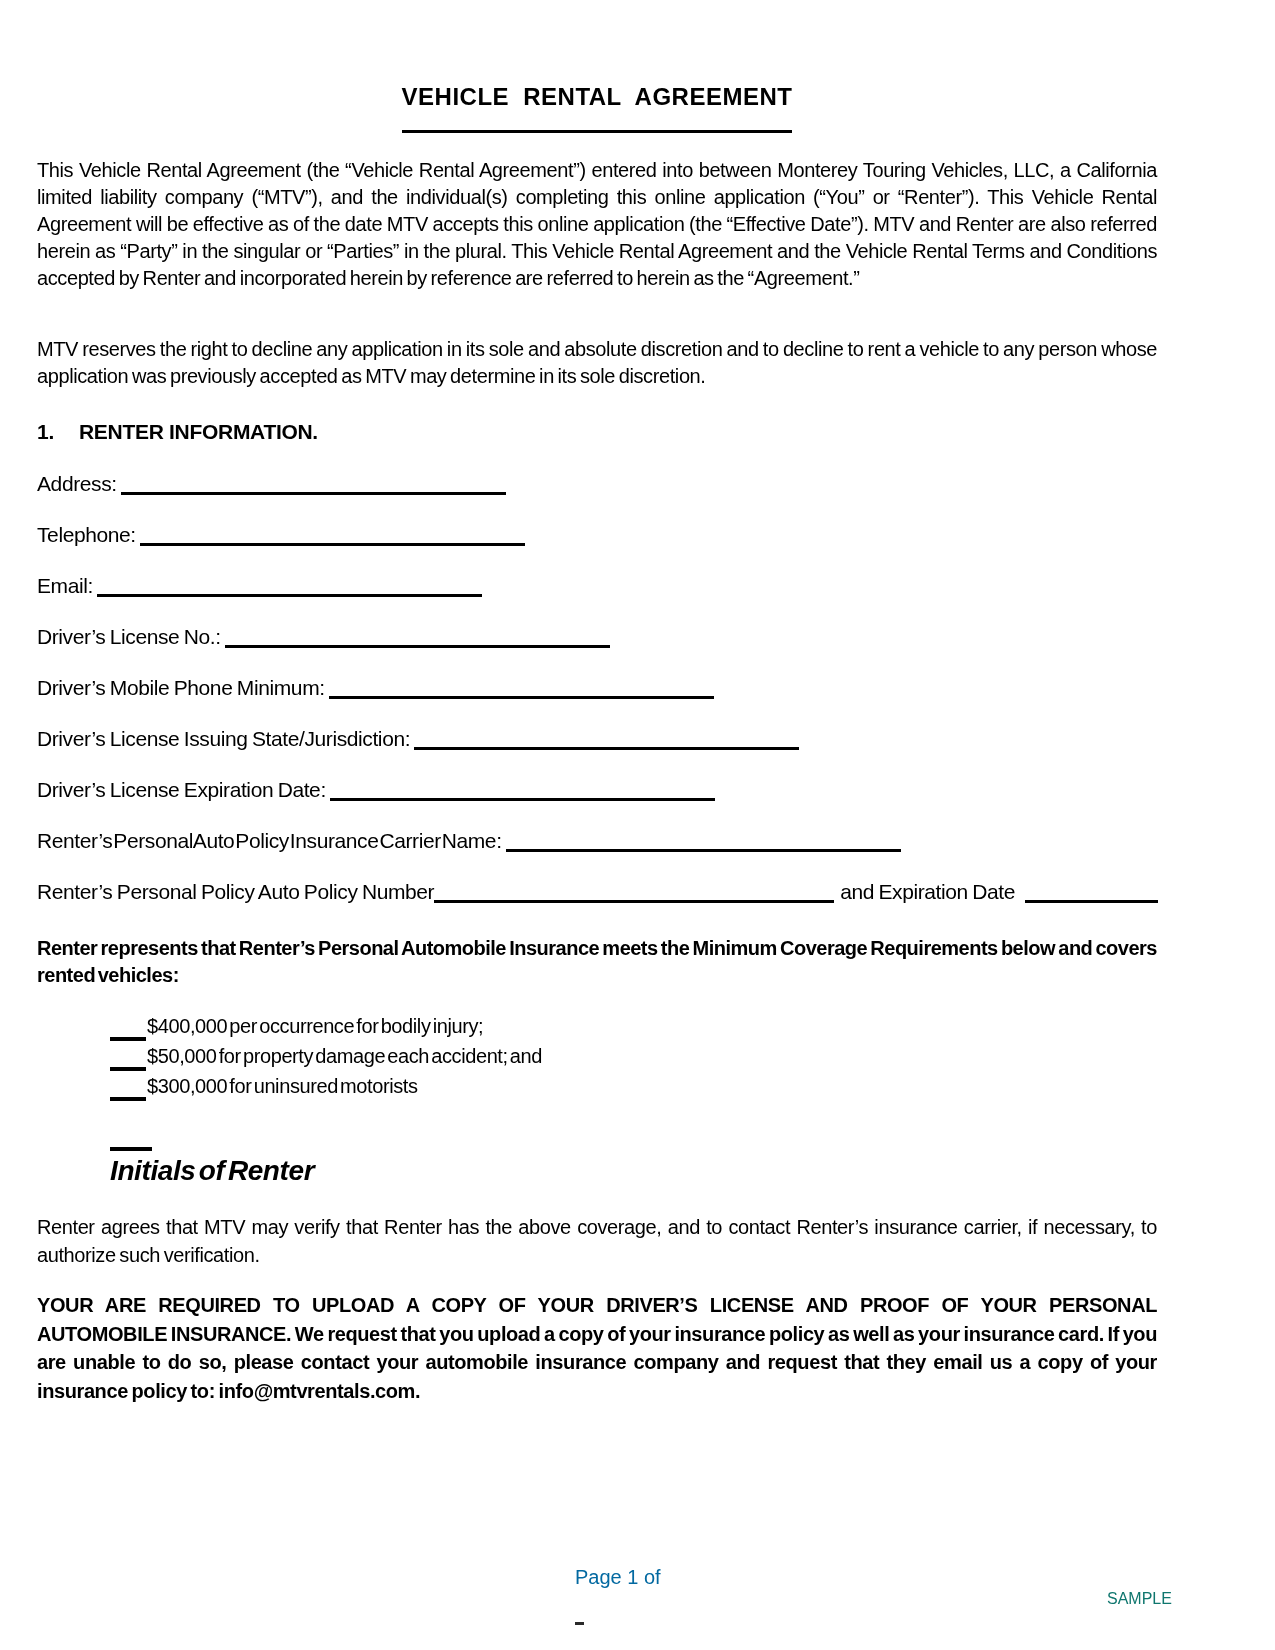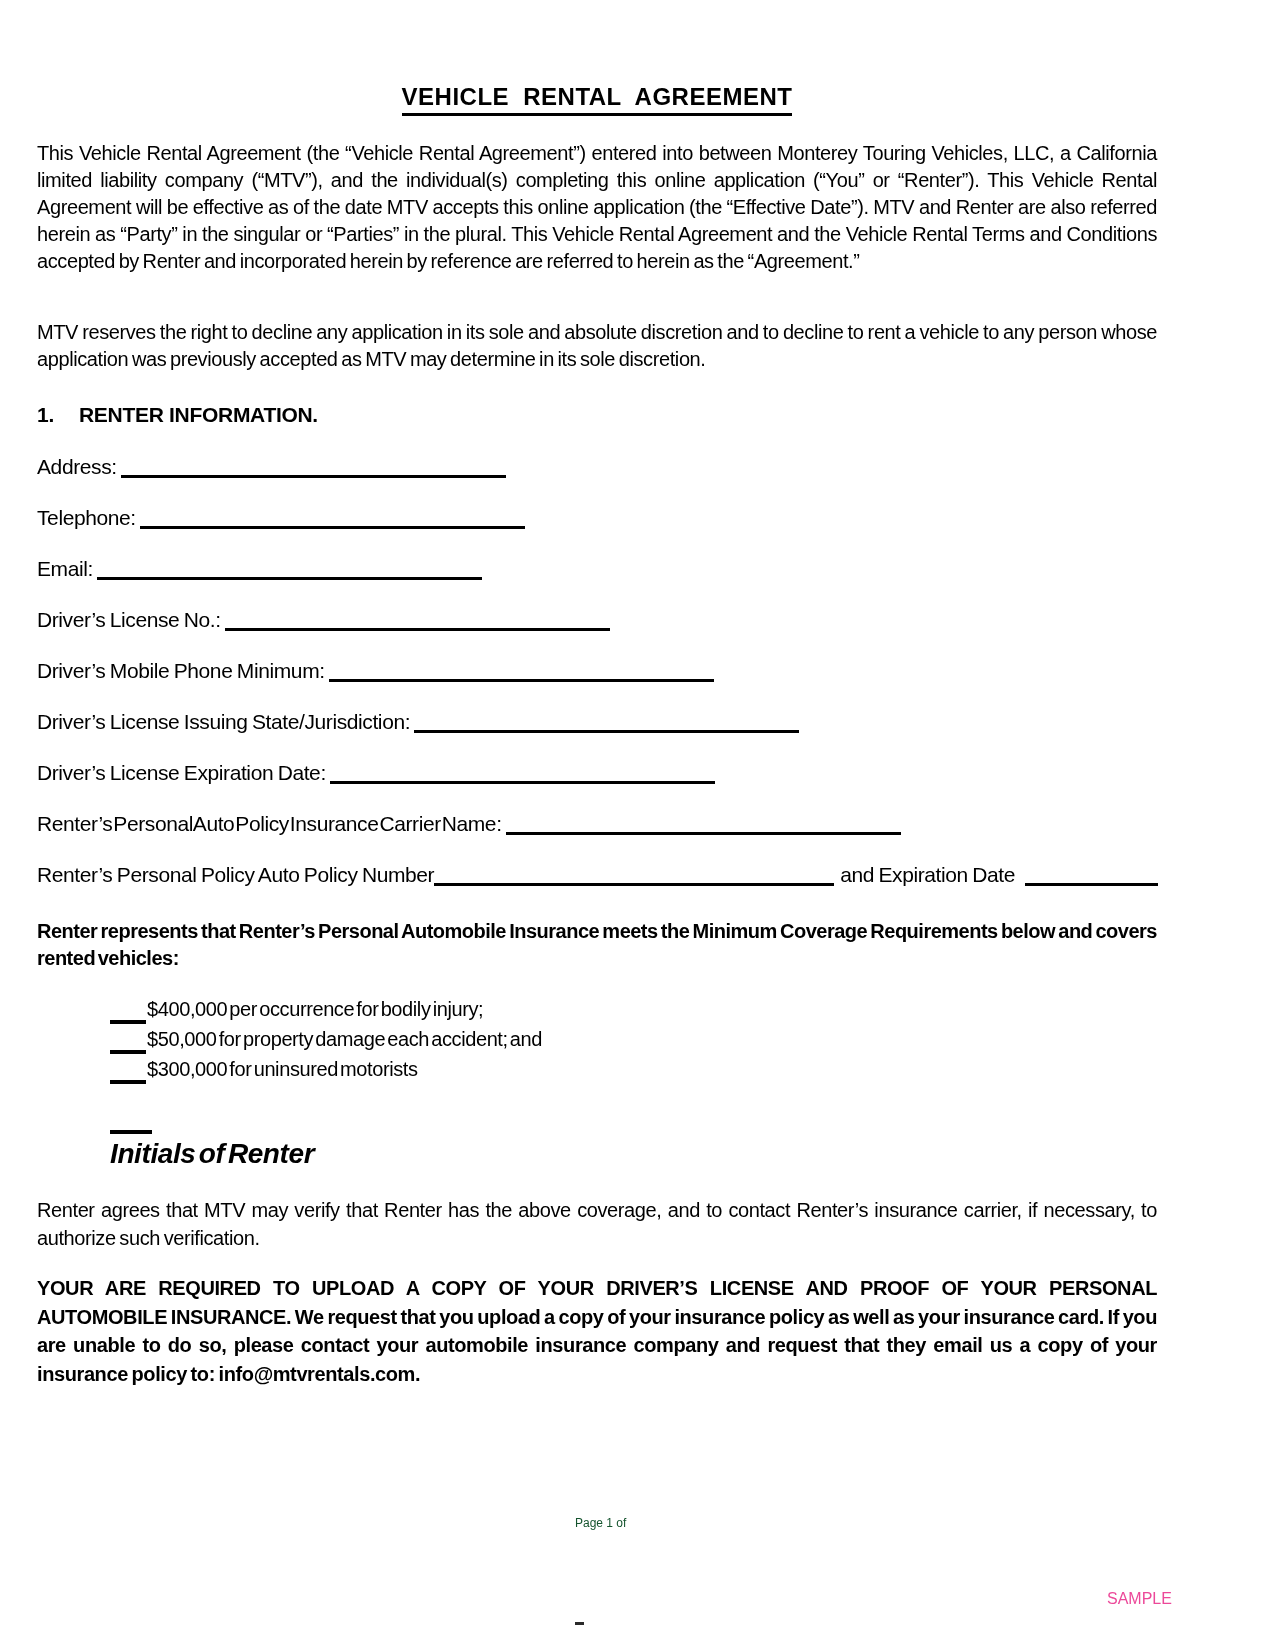--- a/index.html
+++ b/index.html
@@ -23,21 +23,21 @@
     margin-top: 84px;
     margin-bottom: 0;
   }
   .doc-title .title-text {
     display: inline-block;
     font-size: 24px;
     font-weight: bold;
     letter-spacing: 0.5px;
     word-spacing: 7px;
     border-bottom: 3px solid #000;
-    padding-bottom: 3px;
+    padding-bottom: 20px;
     line-height: 26px;
   }
   .para {
     font-size: 20px;
     line-height: 27px;
     letter-spacing: -0.4px;
     word-spacing: -1.5px;
     text-align: justify;
     margin: 0;
   }
@@ -120,39 +120,39 @@
     font-size: 20px;
     font-weight: bold;
     line-height: 28.5px;
     letter-spacing: -0.4px;
     word-spacing: -1.5px;
     text-align: justify;
   }
   .footer-page {
     position: absolute;
     left: 575px;
-    top: 1516px;
-    font-size: 12px;
+    top: 1566px;
+    font-size: 20px;
     letter-spacing: 0;
-    color: #14532d;
+    color: #0369a1;
   }
   .footer-partial {
     position: absolute;
     left: 575px;
     top: 1622px;
     width: 9px;
     height: 3px;
     background: #2a2a2a;
   }
   .sample-mark {
     position: absolute;
     left: 1107px;
     top: 1590px;
     font-size: 16px;
-    color: #ec4899;
+    color: #0f766e;
   }
 </style>
 </head>
 <body>
 
 <div class="page">
   <div class="content">
 
     <div class="doc-title">
       <span class="title-text">VEHICLE RENTAL AGREEMENT</span>

